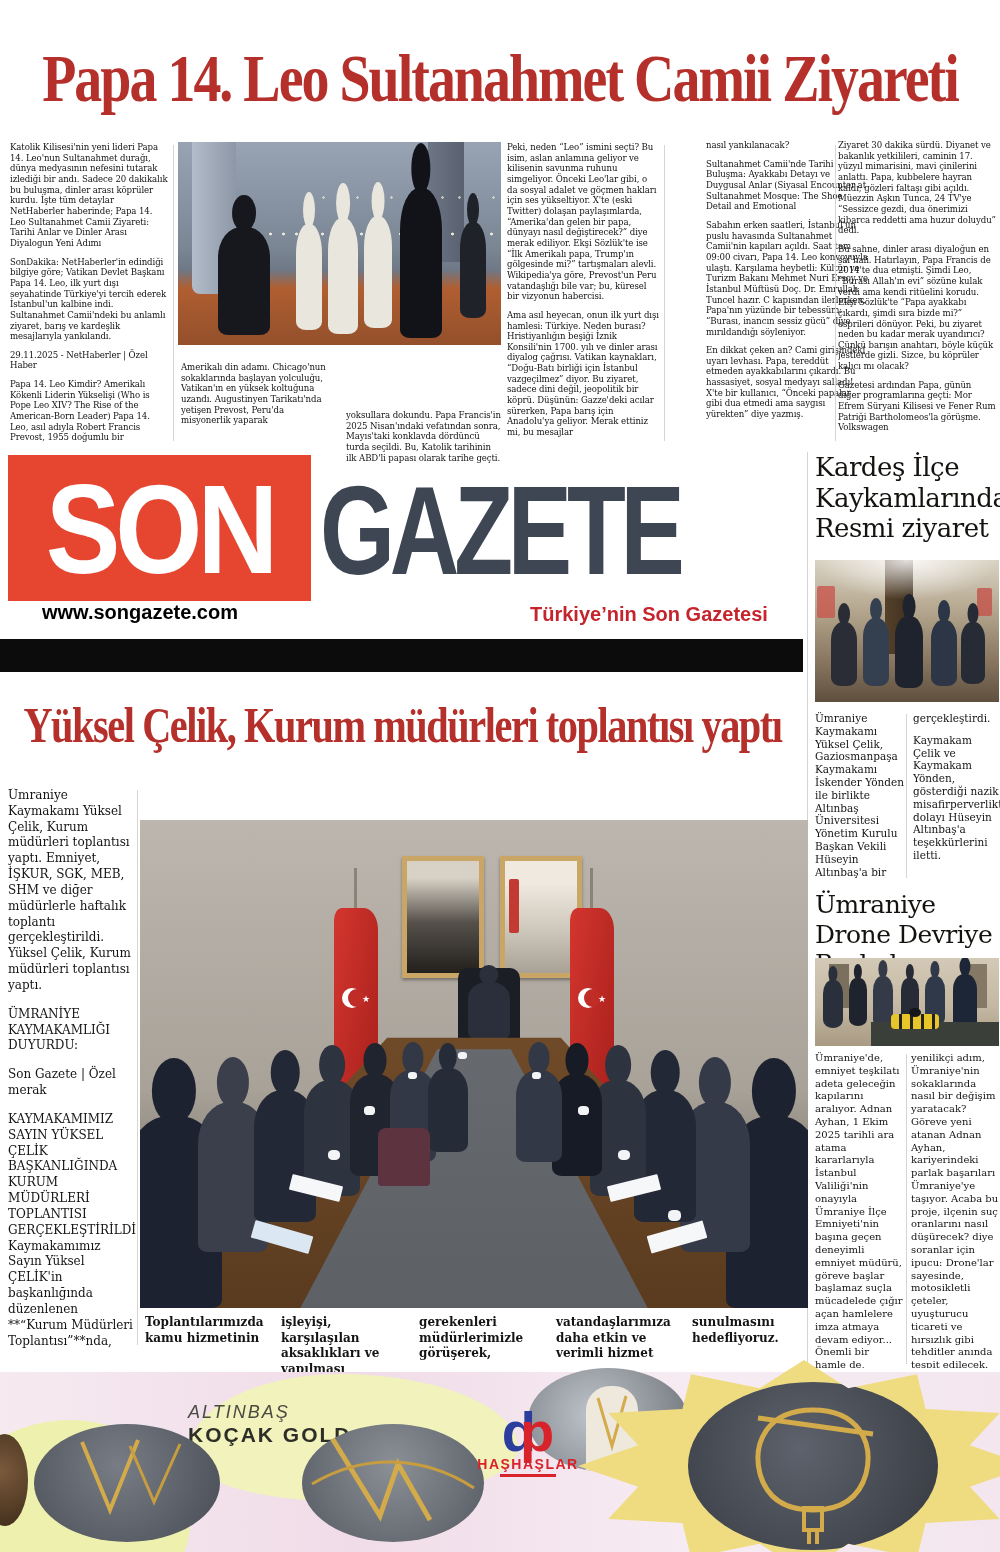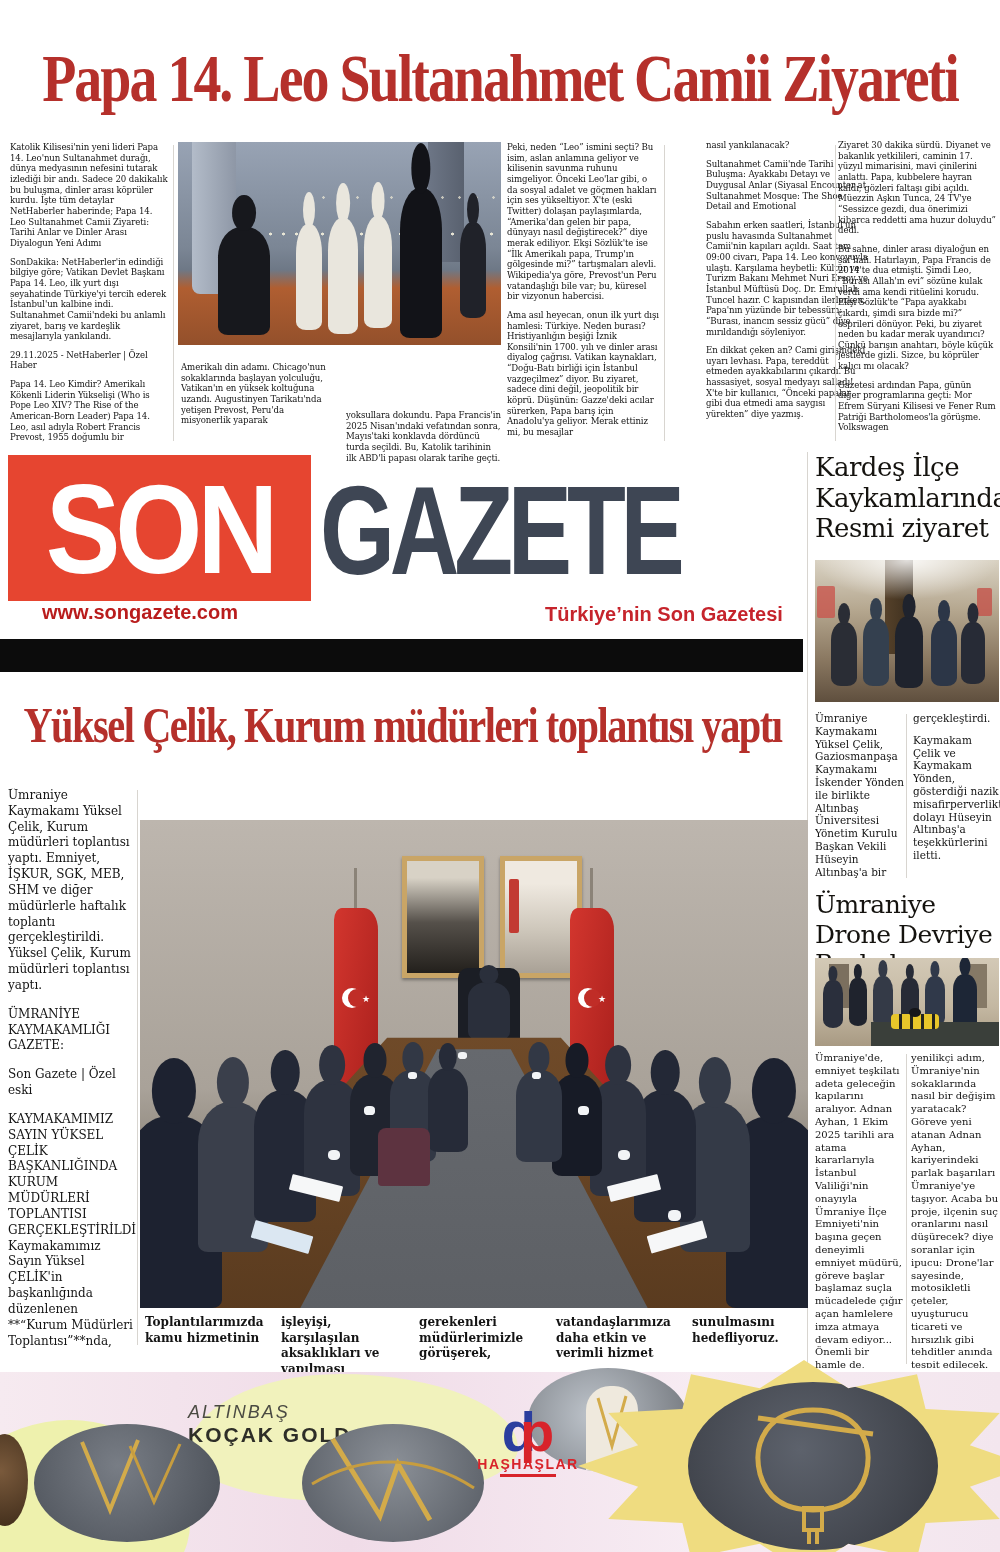--- a/index.html
+++ b/index.html
@@ -26,22 +26,22 @@
   
   .m-red{left:8px;top:455px;width:303px;height:146px;background:#e64530;}
   .m-son{width:100%;height:146px;line-height:150px;text-align:center;color:#fff;
          font-family:"Liberation Sans",sans-serif;font-weight:bold;font-size:112px;
          letter-spacing:-5px;transform:scale(1,1.12);transform-origin:center;}
   .m-gaz{left:320px;top:455px;width:485px;height:146px;line-height:152px;
          font-family:"Liberation Sans",sans-serif;font-weight:bold;font-size:112px;
          color:#3e4654;letter-spacing:-6px;white-space:nowrap;
          transform:scale(0.86,1.12);transform-origin:left center;}
   .m-web{left:42px;top:601px;font-family:"Liberation Sans",sans-serif;font-weight:bold;
-         font-size:20px;color:#b91c1c;}
-  .m-tag{left:530px;top:603px;width:268px;text-align:center;color:#c6242c;
+         font-size:20px;color:#000000;}
+  .m-tag{left:530px;top:603px;width:268px;text-align:left;color:#c6242c;
          font-family:"Liberation Sans",sans-serif;font-weight:bold;font-size:20px;}
   .m-bar{left:0;top:639px;width:803px;height:33px;background:#0c0c0c;color:#fff;
          font-family:"Liberation Sans",sans-serif;font-weight:bold;font-size:21px;
          display:flex;align-items:center;gap:34px;padding-left:12px;box-sizing:border-box;
          white-space:nowrap;letter-spacing:-0.3px;}
   
   .photo{overflow:hidden;}
   .sil{position:absolute;border-radius:45% 45% 10px 10px/28% 28% 8px 8px;background:#23283a;}
   .sil::before{content:"";position:absolute;left:50%;top:-30%;transform:translateX(-50%);
                width:46%;height:34%;border-radius:50%;background:inherit;}
@@ -148,22 +148,22 @@
   </div>
   <div class="abs k-copy" style="left:913px;top:712px;width:88px;height:168px;overflow:hidden;">
     <p>gerçekleştirdi.</p>
     <p>Kaymakam Çelik ve Kaymakam Yönden, gösterdiği nazik misafirperverlikten dolayı Hüseyin Altınbaş'a teşekkürlerini iletti.</p>
   </div>
 
   <div class="abs h2" style="left:5px;top:696px;width:795px;">Yüksel Çelik, Kurum müdürleri toplantısı yaptı</div>
 
   <div class="abs m-copy" style="left:8px;top:788px;width:128px;height:560px;overflow:hidden;">
     <p>Ümraniye Kaymakamı Yüksel Çelik, Kurum müdürleri toplantısı yaptı. Emniyet, İŞKUR, SGK, MEB, SHM ve diğer müdürlerle haftalık toplantı gerçekleştirildi. Yüksel Çelik, Kurum müdürleri toplantısı yaptı.</p>
-    <p>ÜMRANİYE KAYMAKAMLIĞI GAZETE:</p>
-    <p>Son Gazete | Özel eski</p>
+    <p>ÜMRANİYE KAYMAKAMLIĞI DUYURDU:</p>
+    <p>Son Gazete | Özel merak</p>
     <p>KAYMAKAMIMIZ SAYIN YÜKSEL ÇELİK BAŞKANLIĞINDA KURUM MÜDÜRLERİ TOPLANTISI GERÇEKLEŞTİRİLDİ Kaymakamımız Sayın Yüksel ÇELİK'in başkanlığında düzenlenen **“Kurum Müdürleri Toplantısı”**nda, ilçemizde yürütülen hizmetler kapsamlı bir şekilde değerlendirildi.</p>
   </div>
   <div class="abs rule-v" style="left:137px;top:790px;height:555px;"></div>
 
   <div class="abs photo" style="left:140px;top:820px;width:668px;height:488px;background:linear-gradient(180deg,#bdb6ae 0%,#a9a299 55%,#8d867c 70%,#7c6a52 100%);">
 
     <div class="frame" style="left:262px;top:36px;width:72px;height:112px;background:linear-gradient(180deg,#d8d2c6 15%,#55504a 55%,#23201c 100%);"></div>
     <div class="frame" style="left:360px;top:36px;width:72px;height:112px;background:linear-gradient(180deg,#efe9e0 20%,#cfc8bc 60%,#a9a196 100%);">
       <div class="abs" style="left:4px;top:18px;width:10px;height:54px;background:#c23a32;border-radius:2px;"></div>
     </div>

